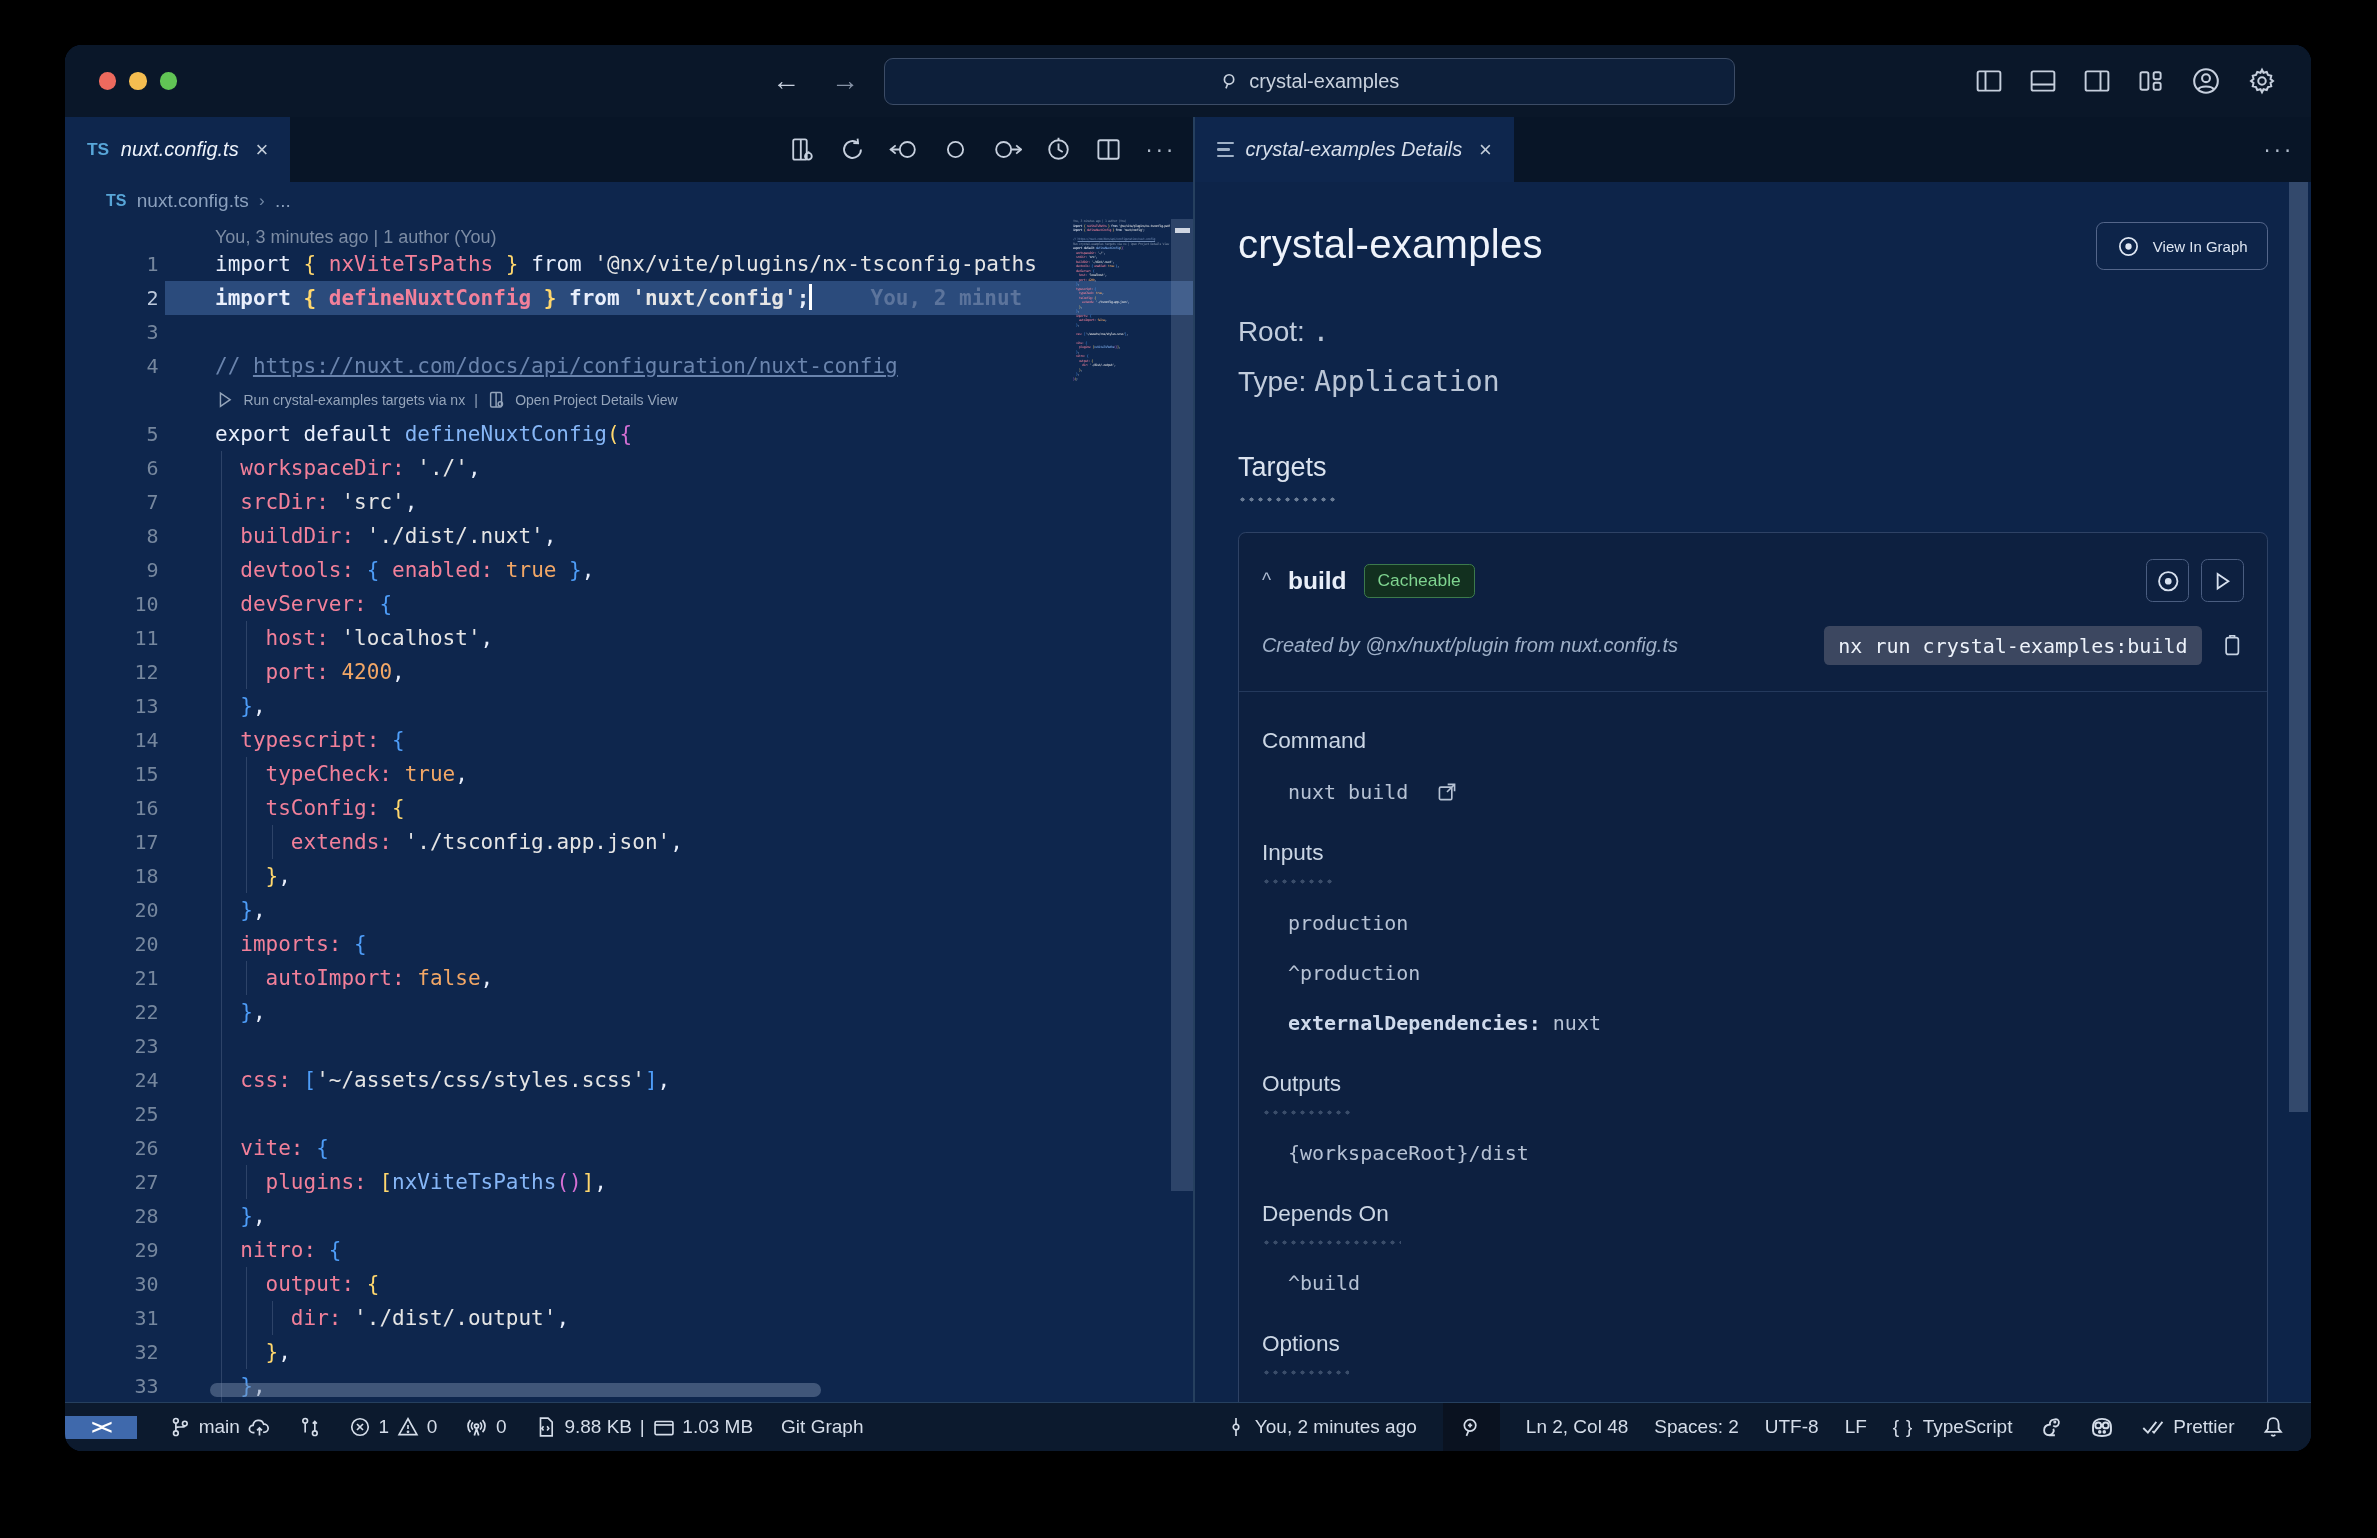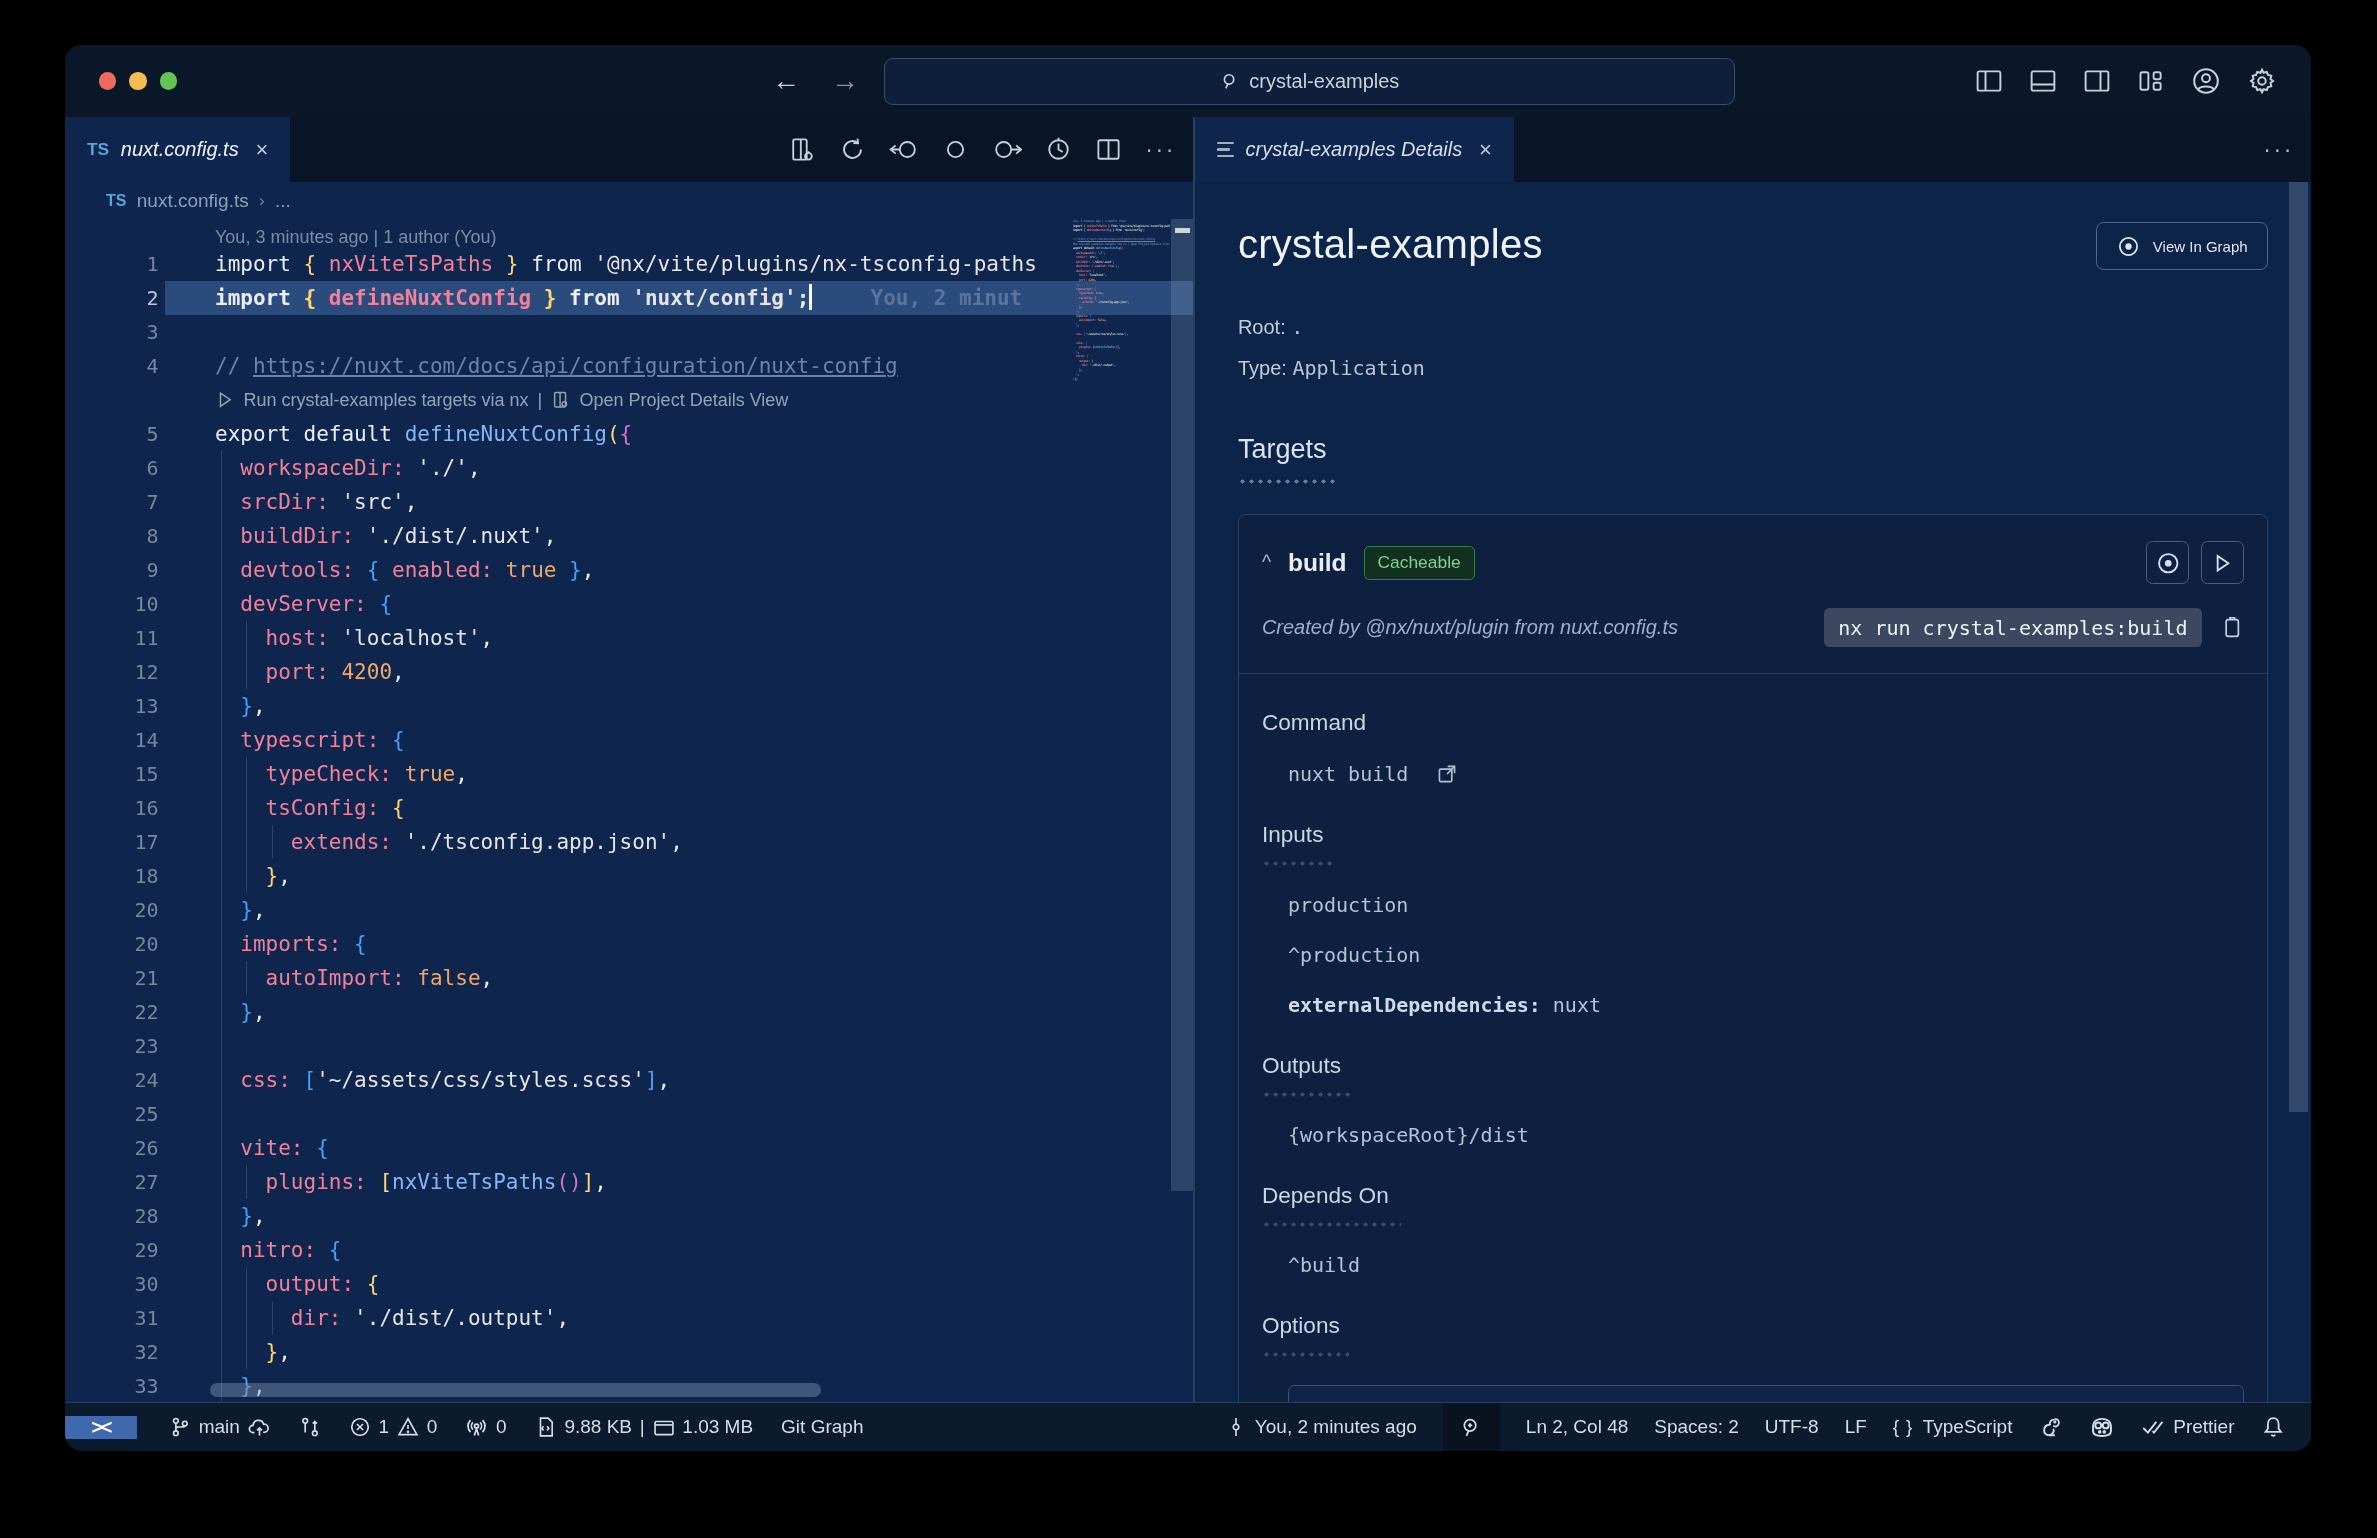--- a/index.html
+++ b/index.html
@@ -47,21 +47,21 @@
   
   .editor { position:relative; flex:1 1 auto; overflow:hidden; background:#0e264d;
     font-family:"DejaVu Sans Mono", monospace;margin-left:16px; }
   .row { display:flex; height:34px; position:relative; }
   .row.blame-row { height:28px; }
   .ln { width:84px; flex:0 0 auto; text-align:right; padding-right:6.5px; color:#76879e; font-size:20px; line-height:34px; }
   .row.current .ln { color:#bdc9dc; }
   .codecell { position:relative; flex:1 1 auto; padding-left:50px; font-size:21px; line-height:34px; white-space:pre; overflow:hidden; }
   .row.current .codecell { background:#2b4b7c;font-weight:bold; }
   .blame-top { color:#7c8ca4; font-size:18px; line-height:28px; font-family:"Liberation Sans", sans-serif; }
-  .codelens { color:#94a4ba; font-size:18px; font-family:"Liberation Sans", sans-serif; display:flex; align-items:center; gap:9px; }
+  .codelens { color:#94a4ba; font-size:14px; font-family:"Liberation Sans", sans-serif; display:flex; align-items:center; gap:9px; }
   .guide { position:absolute; top:0; bottom:0; width:1.3px; background:rgba(125,145,175,.28); }
   .tk-w { color:#e9effc; } .tk-k { color:#f2809a; } .tk-s { color:#e5e5e5; }
   .tk-n { color:#f2a766; } .tk-b1 { color:#ffd76d; } .tk-b2 { color:#4e9df8; }
   .tk-b3 { color:#d36fd3; } .tk-fn { color:#86b6f6; }
   .tk-c { color:#6a84ad; } .tk-cu { color:#6a84ad; text-decoration:underline; }
   .cursor { display:inline-block; width:3.2px; height:26px; background:#ffffff; vertical-align:-5.2px; }
   .inline-blame { color:#5c749c; margin-left:58px; }
 
   .minimap { position:absolute; top:0; right:23px; width:97px; bottom:0; overflow:hidden; }
   .minimap .mrow { height:4.5px; white-space:pre; font-size:3.2px; line-height:4.5px; letter-spacing:-0.4px; }
@@ -69,21 +69,21 @@
   .selmark { position:absolute; top:9px; right:2.6px; width:15.5px; height:5.2px; background:#cfd6e2; }
   .hscroll { position:absolute; left:129px; bottom:5.2px; width:611px; height:14px; border-radius:7px; background:rgba(126,146,176,.45); }
 
   
   .panel { position:relative; flex:1 1 auto; overflow:hidden; background:#0d2449; color:#c4cfdf; }
   .panel-inner { padding:40px 43px 0 43px; }
   .ptitle-row { display:flex; align-items:flex-start; justify-content:space-between; }
   .ptitle { font-size:40px; color:#eef3fb; font-weight:500; letter-spacing:0.3px; }
   .btn-graph { display:flex; align-items:center; gap:13px; border:1.3px solid #54668a; border-radius:7.8px;
     padding:11.6px 19.4px; color:#dfe7f3; font-size:15px; background:transparent; }
-  .kv { margin-top:45px; font-size:20px; color:#c2cddd; }
+  .kv { margin-top:45px; font-size:28px; color:#c2cddd; }
   .kv + .kv { margin-top:17px; }
   .kv .v { font-family:"DejaVu Sans Mono", monospace; color:#b9c5d6; }
   .h2 { margin-top:54px; font-size:27px; color:#dbe3ef; }
   .dots { margin-top:14px; height:5.2px; width:97px;
     background-image:radial-gradient(circle, #6b7d96 1.9px, transparent 2.3px); background-size:9px 5.2px; background-repeat:repeat-x; }
   .card { margin-top:30px; border:1.3px solid #2e4265; border-radius:7.8px; background:#0d2040; padding:0 0 26px 0; }
   .card-head { display:flex; align-items:center; gap:17px; padding:26px 23px 6.5px 23px; }
   .chev-collapse { color:#aab8cf; font-size:19.4px; }
   .tname { color:#e8eef8; font-size:24.5px; font-weight:bold; }
   .badge { color:#7fd490; border:1.3px solid #3c7a4c; background:#12301f; border-radius:5.2px; font-size:17.4px; padding:5.2px 13px; }

